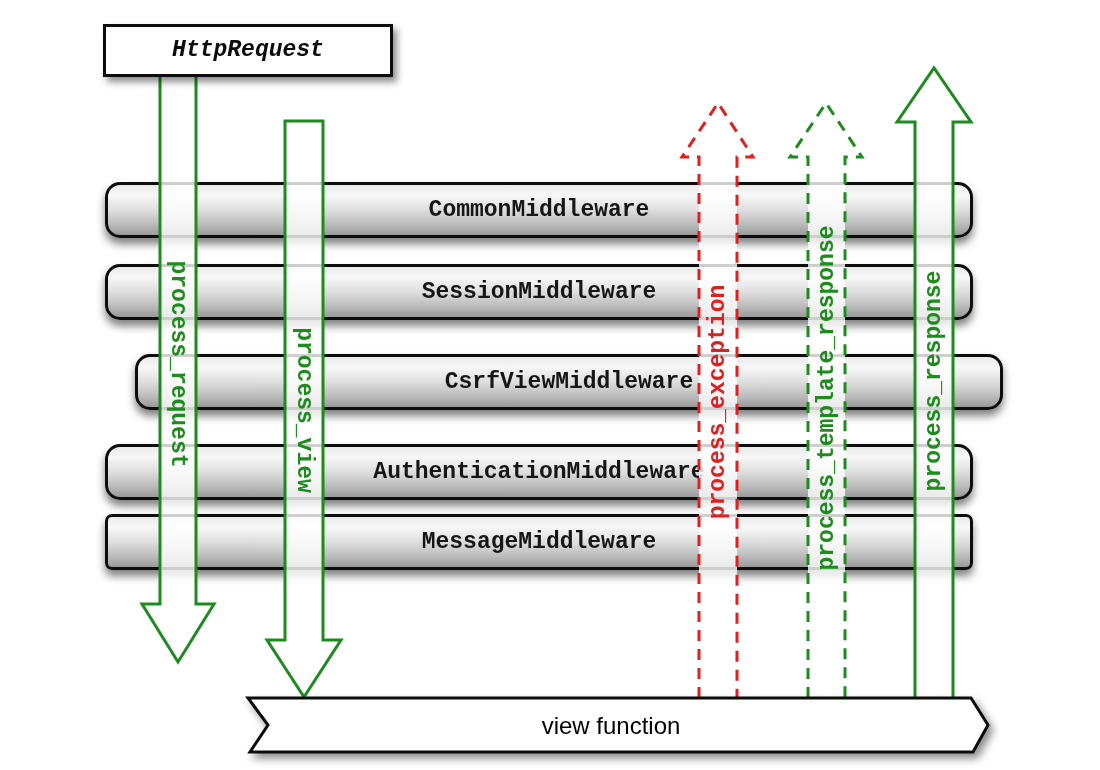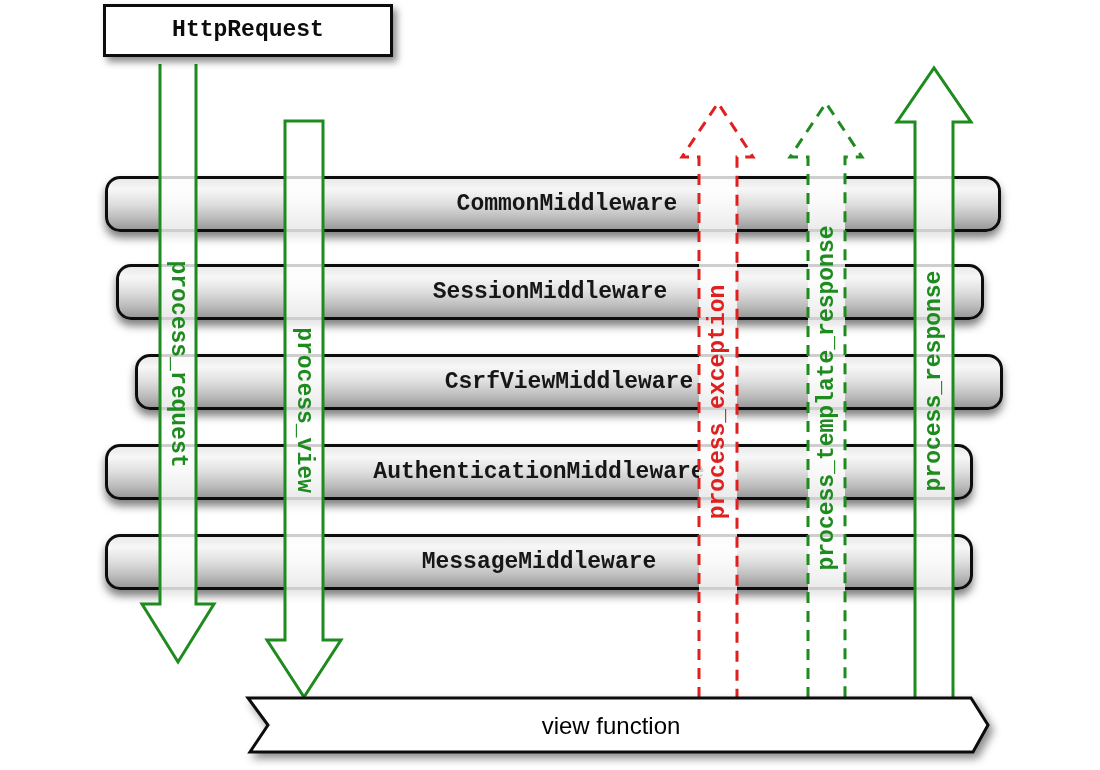--- a/index.html
+++ b/index.html
@@ -2,37 +2,38 @@
 <html><head>
 <meta charset="utf-8">
 <style>
   html,body{margin:0;padding:0;background:#fff;}
   #stage{
     position:relative;width:1100px;height:770px;background:#fff;overflow:hidden;
     font-family:"Liberation Mono","DejaVu Sans Mono",monospace;
   }
   
   .io-box{
-    position:absolute;top:4px;width:284px;height:47px;background:#fff;
+    position:absolute;top:24px;width:284px;height:47px;background:#fff;
     border:3px solid #0c0c0c;box-shadow:4px 5px 7px rgba(0,0,0,0.45);
     text-align:center;line-height:47px;font-weight:bold;font-size:23px;color:#0c0c0c;
     z-index:4;
+    font-style:italic;
   }
   #req-box{left:103px;}
   #res-box{left:680px;}
   
   .mw-bar{
     position:absolute;left:105px;width:862px;height:50px;
     border:3px solid #0d0d0d;border-radius:15px;
     background:linear-gradient(180deg,#e9e9e9 0%,#f7f7f7 20%,#dedede 50%,#bcbcbc 78%,#9a9a9a 100%);
     box-shadow:0 6px 8px rgba(0,0,0,0.5);
     text-align:center;line-height:50px;font-weight:bold;font-size:23px;color:#161616;
     z-index:1;
   }
-  #mw-0{top:176px;padding-left:28px;} #mw-1{top:264px;margin-left:11px;} #mw-2{top:354px;margin-left:30px;} #mw-3{top:444px;} #mw-4{top:534px;}
+  #mw-0{top:182px;} #mw-1{top:264px;} #mw-2{top:354px;margin-left:30px;} #mw-3{top:444px;} #mw-4{top:514px;border-radius:7px;}
   
   #arrows{position:absolute;left:0;top:0;z-index:2;pointer-events:none;}
   .arrow-fill{fill:rgba(255,255,255,0.8);}
   
   .vlabel{
     position:absolute;z-index:3;height:26px;line-height:26px;text-align:center;
     font-weight:bold;font-size:23px;white-space:nowrap;pointer-events:none;
   }
   .rot-cw{transform:rotate(90deg);}
   .rot-ccw{transform:rotate(-90deg);}

